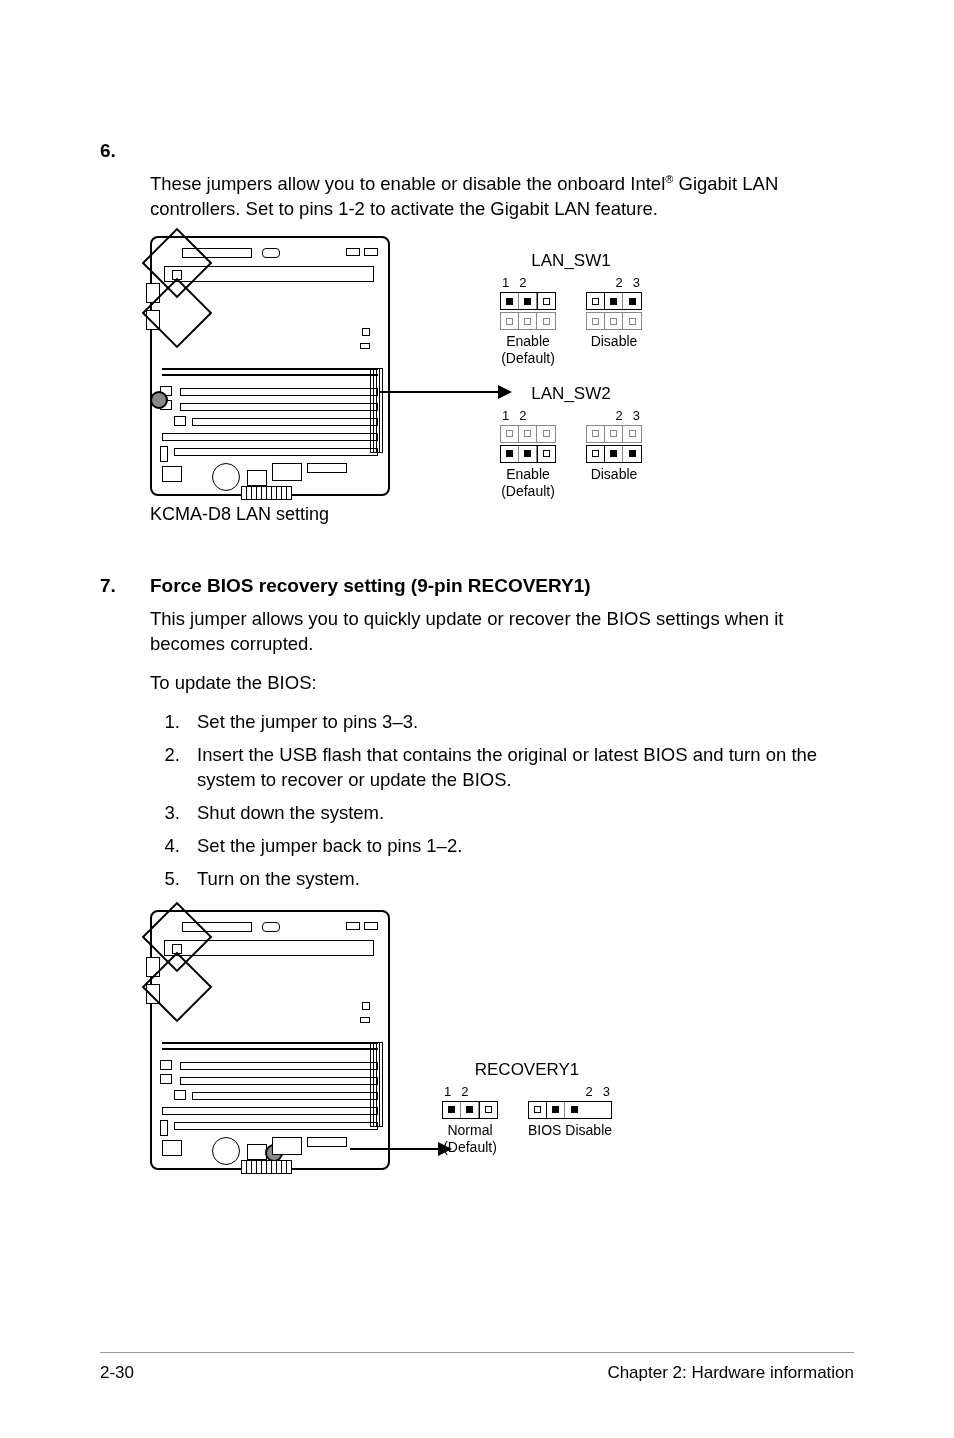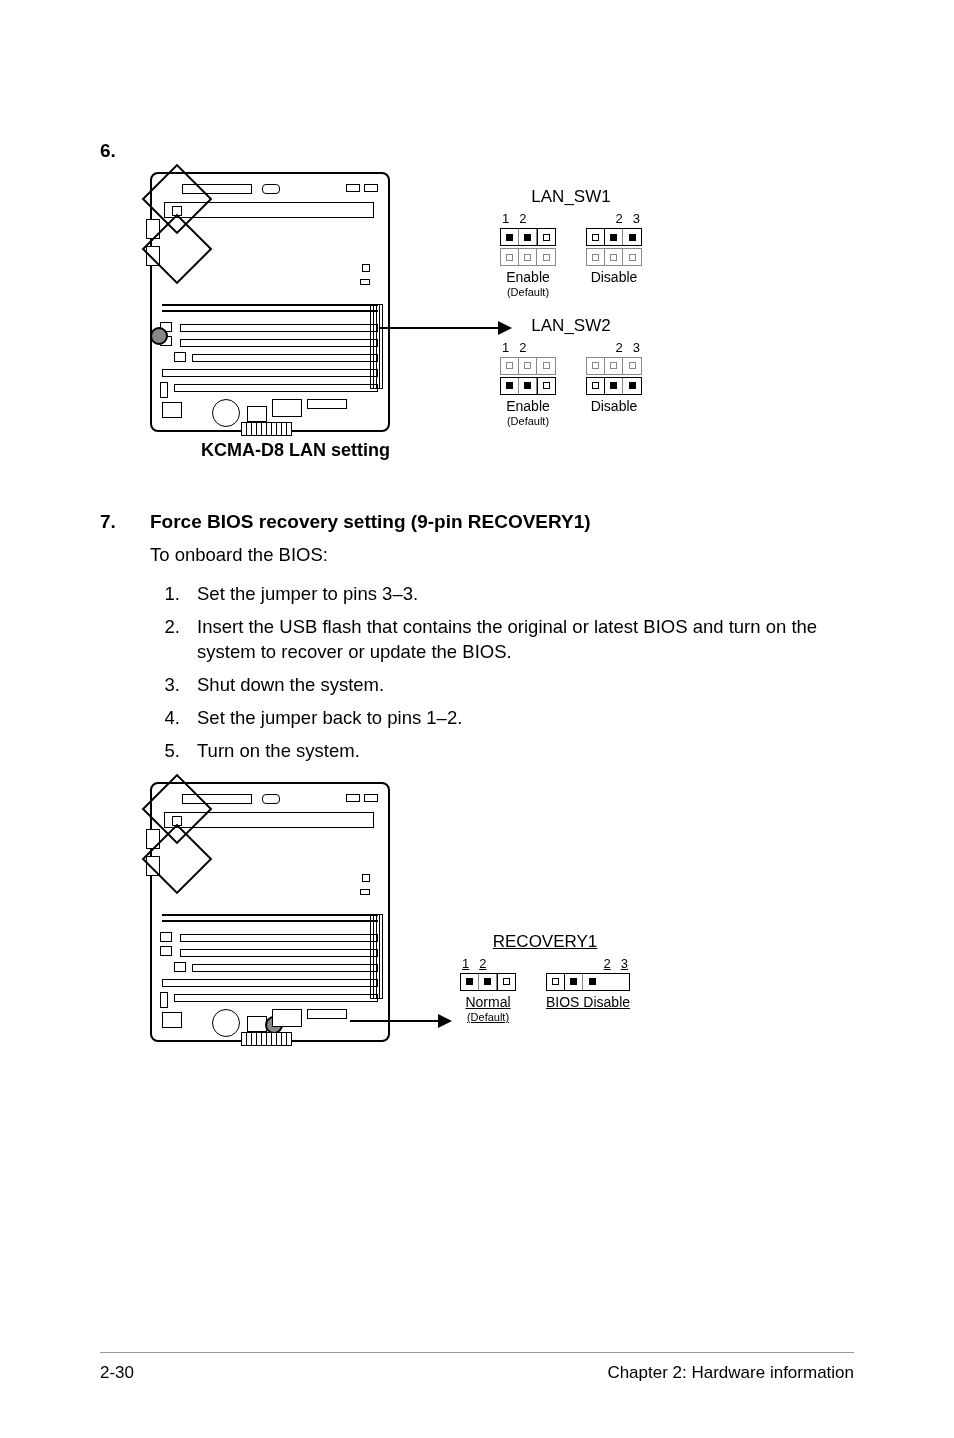--- a/index.html
+++ b/index.html
@@ -71,24 +71,23 @@
   .mem div { width: 4px; display:inline-block; height:85px; border:1px solid #000; margin-left:-1px;}
   .bottom-conn {
     position: absolute; bottom: -6px; left: 90px; width: 90px; height: 14px;
   }
   .bottom-conn span { display:inline-block; width:6px; height:14px; border:1px solid #000; margin-left:-1px; background:#fff;}
   .io {
     position: absolute; left: -6px; top: 45px; width: 14px; height: 20px; border: 1.5px solid #000; background:#fff;
   }
   .io2 { top: 72px; }
   .board-caption {
-    font-weight: bold;
+    font-weight: normal;
     font-size: 18px;
     margin-top: 8px;
-    text-align: right;
   }
   .arrow {
     position: absolute;
     left: 230px;
     width: 130px;
     height: 2px;
     background: #000;
   }
   .arrow::after {
     content: "";
@@ -131,21 +130,21 @@
   .pin {
     width: 18px; height: 16px;
     display: flex; align-items: center; justify-content: center;
     border-right: 1px solid #888;
   }
   .pin:last-child { border-right: none; }
   .pin .sq-filled { width: 7px; height: 7px; background: #000; }
   .pin .sq-open { width: 7px; height: 7px; border: 1.5px solid #000; }
   .pin .sq-grey { width: 7px; height: 7px; border: 1.5px solid #888; }
   .jumper-caption { font-size: 14px; margin-top: 3px; line-height: 1.2; }
-  .jumper-subcaption { font-size: 11px; }
+  .jumper-subcaption { font-size: 14px; }
   ol.steps {
     list-style: decimal;
     margin-left: 50px;
     padding-left: 35px;
   }
   ol.steps li {
     font-size: 18.5px;
     line-height: 1.35;
     margin-bottom: 8px;
     padding-left: 12px;
@@ -168,20 +167,25 @@
     border-radius: 50%;
     background: #888;
   }
 </style>
 </head>
 <body>
 
 <div class="section">
   <div class="section-header">
     <div class="section-number">6.</div>
+  </div>
+  <div class="section-body">
+    <p>
+      <span>These jumpers allow you to enable or disable the onboard Intel</span><span class="reg">®</span><span> Gigabit LAN controllers. Set to pins 1-2 to activate the Gigabit LAN feature.</span>
+    </p>
   </div>
 
   <div class="diagram-wrap">
     <div class="diagram-row" style="position:relative;">
       <div>
         <div class="board">
           <div class="io"></div>
             <div class="io io2"></div>
           <div class="chip" style="left:30px; top:10px; width:70px; height:10px;"></div>
           <div class="chip" style="left:110px; top:10px; width:18px; height:10px; border-radius:4px;"></div>
@@ -352,21 +356,22 @@
     </div>
   </div>
 </div>
 
 <div class="section">
   <div class="section-header">
     <div class="section-number">7.</div>
     <div class="section-title">Force BIOS recovery setting (9-pin RECOVERY1)</div>
   </div>
   <div class="section-body">
-    <p>To onboard the BIOS:</p>
+    <p>This jumper allows you to quickly update or recover the BIOS settings when it becomes corrupted.</p>
+    <p>To update the BIOS:</p>
   </div>
   <ol class="steps">
     <li>Set the jumper to pins 3–3.</li>
     <li>Insert the USB flash that contains the original or latest BIOS and turn on the system to recover or update the BIOS.</li>
     <li>Shut down the system.</li>
     <li>Set the jumper back to pins 1–2.</li>
     <li>Turn on the system.</li>
   </ol>
 
   <div class="diagram-wrap" style="margin-top:18px;">
@@ -401,21 +406,21 @@
           <div class="chip" style="left:95px; top:232px; width:20px;height:16px;"></div>
           <div class="highlight-circle" style="left:113px; top:232px;"></div>
           <div class="chip" style="left:120px; top:225px; width:30px;height:18px;"></div>
           <div class="chip" style="left:155px; top:225px; width:40px;height:10px;"></div>
           <div class="mem"><div></div><div></div><div></div><div></div></div>
           <div class="bottom-conn"><span></span><span></span><span></span><span></span><span></span><span></span><span></span><span></span><span></span><span></span></div>
         </div>
       </div>
       <div class="arrow" style="top:238px; left:200px; width:100px;"></div>
 
-      <div class="jumper-area" style="margin-left:30px; padding-top:150px;text-decoration:underline;">
+      <div class="jumper-area" style="margin-left:12px; padding-top:150px;">
         <div class="jumper-group">
           <div class="jumper-title">RECOVERY1</div>
           <div class="jumper-row">
             <div class="jumper-col">
               <div class="pins-labels left">
                   <span>1</span>
                   <span>2</span>
                 </div>
               <div class="pinbox">
                   <div class="pin">

